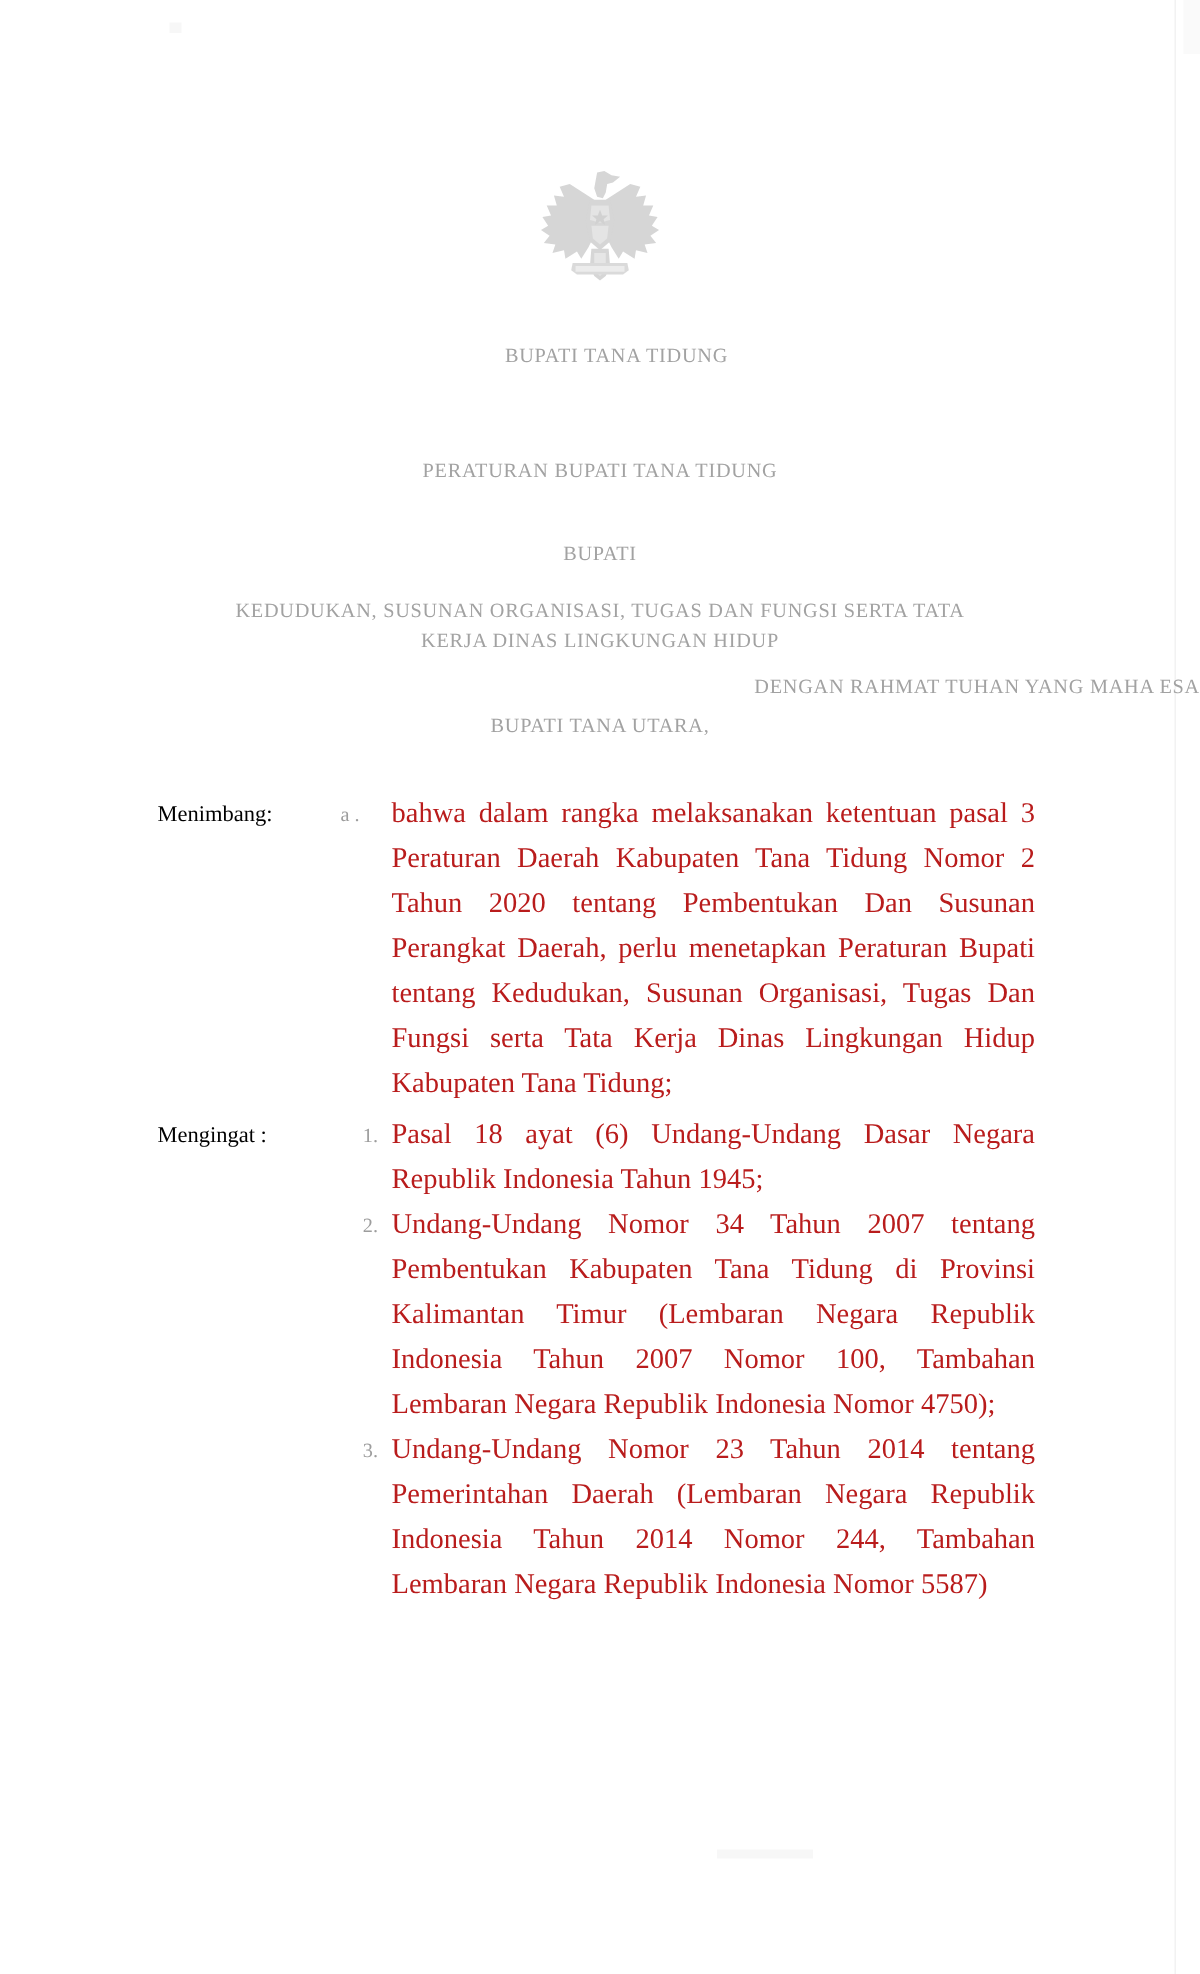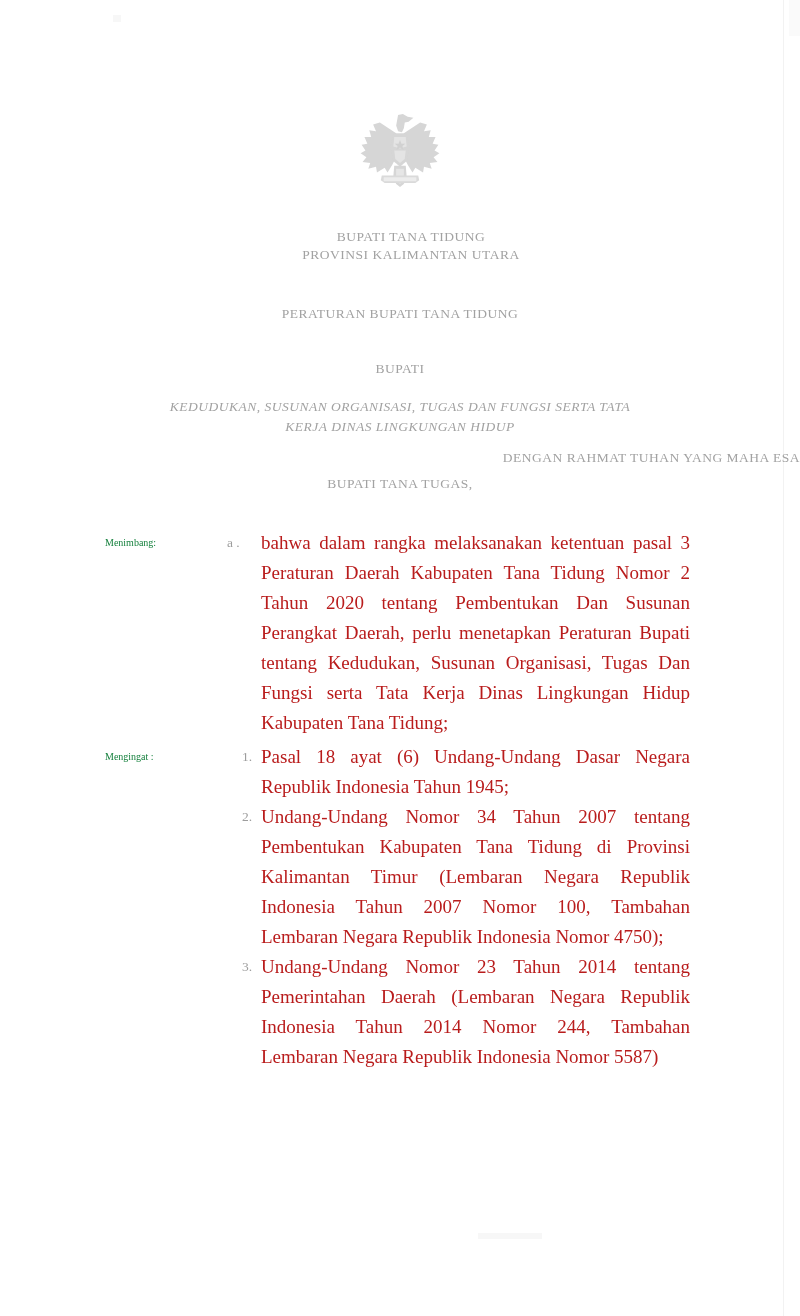--- a/index.html
+++ b/index.html
@@ -69,36 +69,36 @@
     text-align: center;
     letter-spacing: 0.5px;
     color: #a2a2a2;
   }
   .hdr-line { display: block; line-height: 18px; font-size: 13.5px; }
 
   .block-instansi { top: 228px; margin-left: 22px; }
   .block-perbup  { top: 286px; margin-top: 19px; }
   .block-tentang { top: 360px; }
   .block-judul   { top: 397px; left: 88px; right: 88px; }
-  .block-judul .hdr-line { line-height: 20px; font-style: italic; }
+  .block-judul .hdr-line { line-height: 20px; }
   .block-rahmat  { top: 449px; text-align: right; }
   .block-bupati2 { top: 475px; }
 
   
   .clause {
     position: absolute;
     display: flex;
     align-items: flex-start;
   }
   .clause-label {
     flex: 0 0 auto;
     width: 122px;
-    font-size: 10px;
+    font-size: 15px;
     line-height: 30px;
-    color: #15803d;
+    color: #000000;
     white-space: nowrap;
   }
   .clause-marker {
     flex: 0 0 auto;
     width: 34px;
     font-size: 13.5px;
     line-height: 30px;
     color: #9d9d9d;
     text-align: left;
   }
@@ -150,42 +150,41 @@
         <path d="M92 136 L108 136 L108 160 L100 168 L92 160 Z" fill="#b2b2b2"></path>
 
         <path d="M62 150 L138 150 L140 160 L132 166 L68 166 L60 160 Z" fill="#8c8c8c"></path>
         <path d="M66 154 L134 154 L134 162 L66 162 Z" fill="#c4c4c4"></path>
       </g>
     </svg>
   </div>
 
   <div class="hdr block-instansi">
     <span class="hdr-line">BUPATI TANA TIDUNG</span>
-    <span class="hdr-line">PROVINSI KALIMANTAN UTARA</span>
   </div>
 
   <div class="hdr block-perbup">
     <span class="hdr-line">PERATURAN BUPATI TANA TIDUNG</span>
   </div>
 
   <div class="hdr block-tentang">
     <span class="hdr-line">BUPATI</span>
   </div>
 
   <div class="hdr block-judul">
     <span class="hdr-line">KEDUDUKAN, SUSUNAN ORGANISASI, TUGAS DAN FUNGSI SERTA TATA</span>
     <span class="hdr-line">KERJA DINAS LINGKUNGAN HIDUP</span>
   </div>
 
   <div class="hdr block-rahmat">
     <span class="hdr-line">DENGAN RAHMAT TUHAN YANG MAHA ESA</span>
   </div>
 
   <div class="hdr block-bupati2">
-    <span class="hdr-line">BUPATI TANA TUGAS,</span>
+    <span class="hdr-line">BUPATI TANA UTARA,</span>
   </div>
 
   <div class="clause menimbang-block">
     <div class="clause-label">Menimbang:</div>
     <div class="clause-marker">a .</div>
     <div class="clause-text">bahwa dalam rangka melaksanakan ketentuan pasal 3 Peraturan Daerah Kabupaten Tana Tidung Nomor 2 Tahun 2020 tentang Pembentukan Dan Susunan Perangkat Daerah, perlu menetapkan Peraturan Bupati tentang Kedudukan, Susunan Organisasi, Tugas Dan Fungsi serta Tata Kerja Dinas Lingkungan Hidup Kabupaten Tana Tidung;</div>
   </div>
 
   <div class="clause mengingat-block">
     <div class="clause-label">Mengingat :</div>

